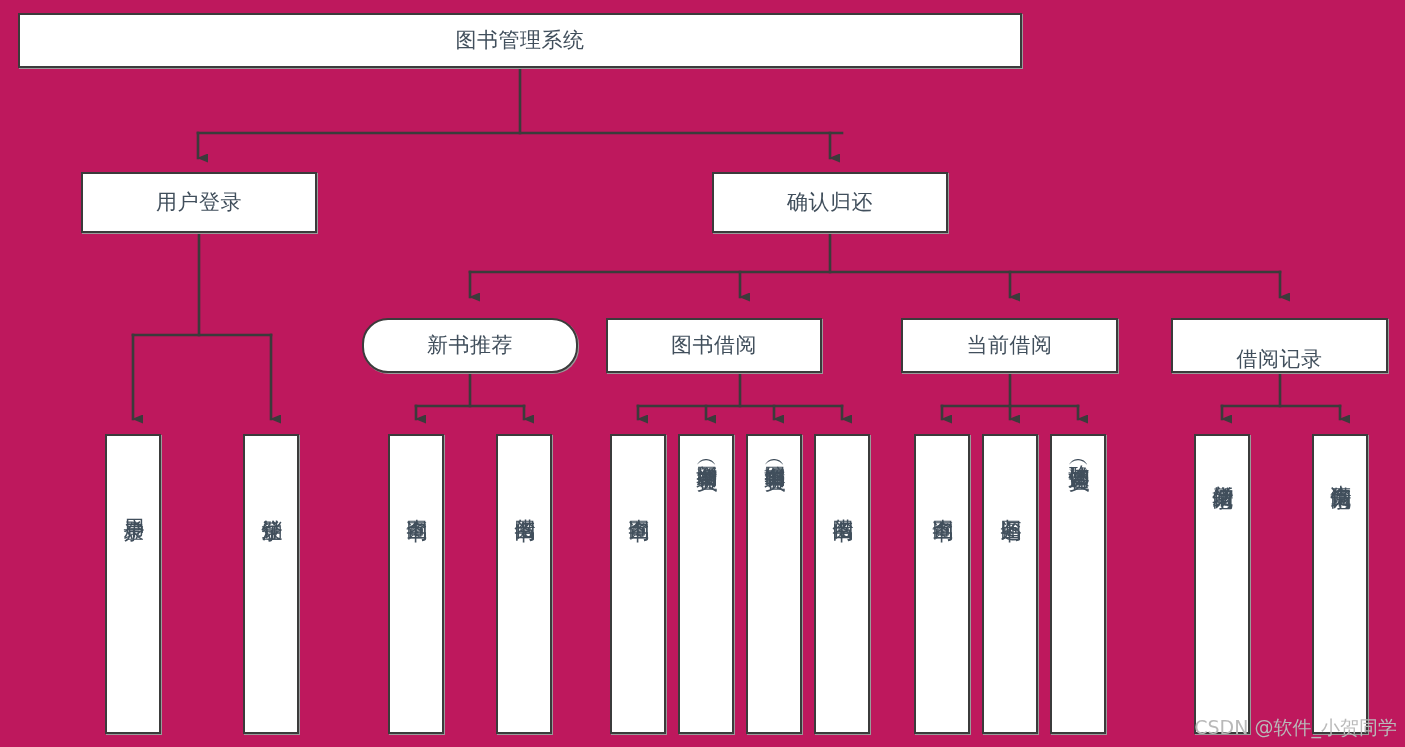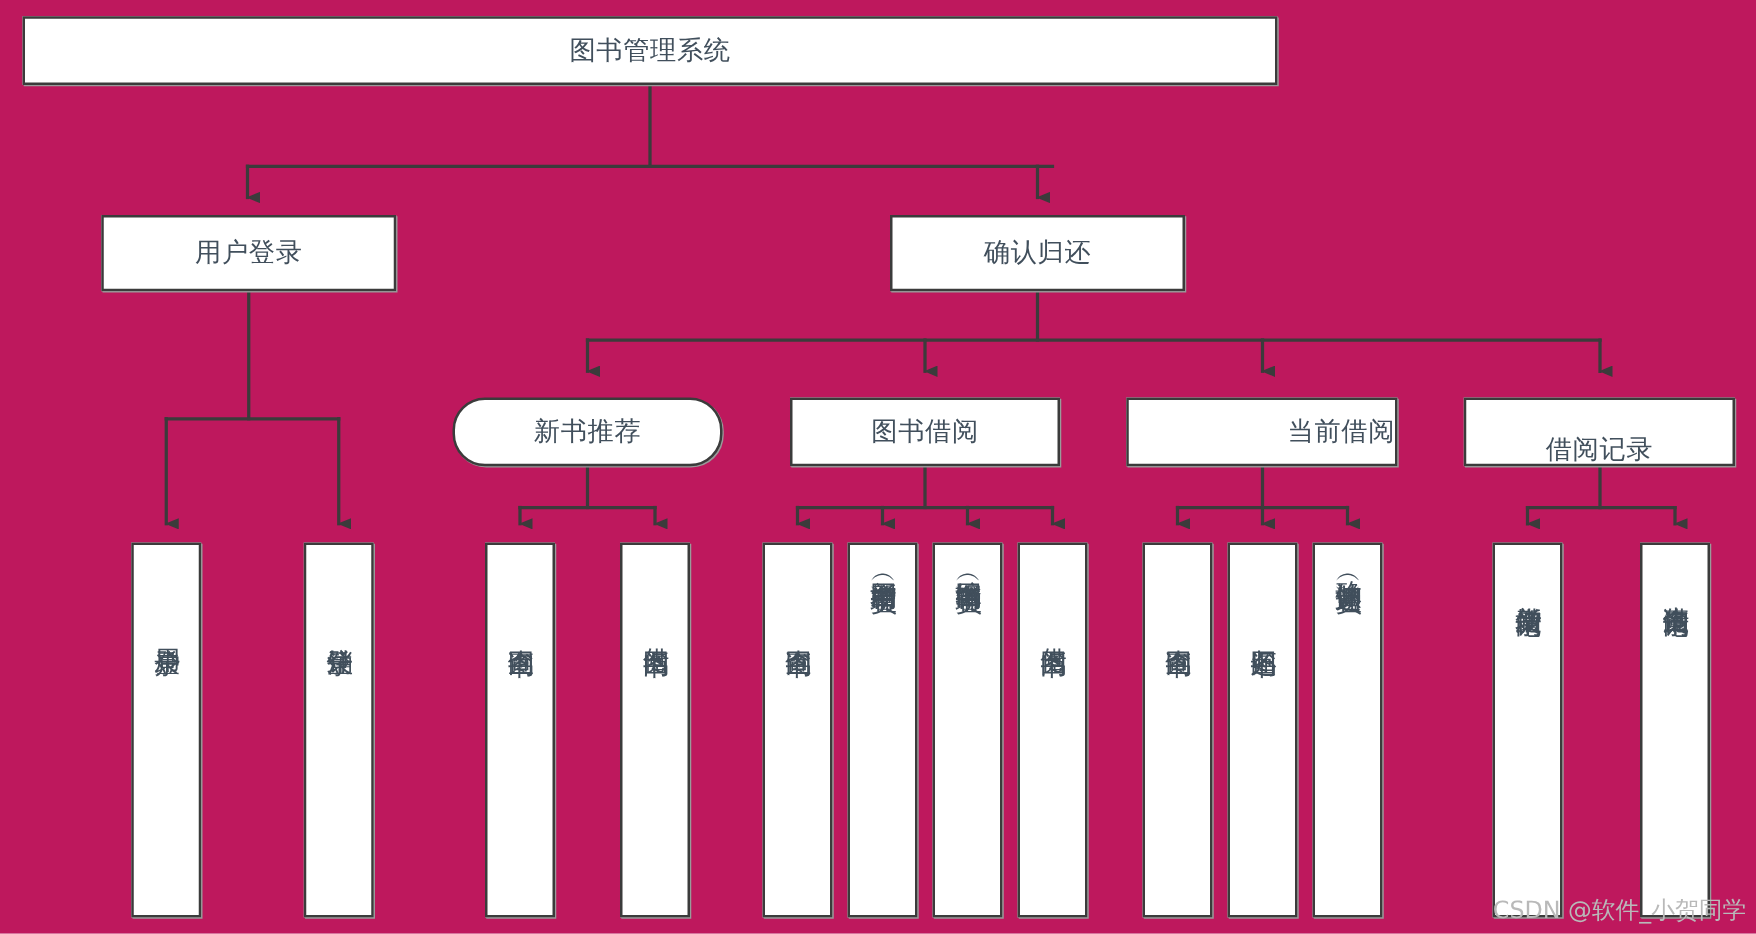--- a/index.html
+++ b/index.html
@@ -144,24 +144,24 @@
   <div class="node horizontal" style="left:81px; top:172px; width:236px; height:61px;">
     <span class="label">用户登录</span>
   </div>
   <div class="node horizontal" style="left:712px; top:172px; width:236px; height:61px;">
     <span class="label">确认归还</span>
   </div>
 
   <div class="node horizontal" style="left:362px; top:318px; width:216px; height:55px;border-radius:26px;">
     <span class="label">新书推荐</span>
   </div>
-  <div class="node horizontal" style="left:632px; top:318px; width:216px; height:55px;">
+  <div class="node horizontal" style="left:606px; top:318px; width:216px; height:55px;">
     <span class="label">图书借阅</span>
   </div>
-  <div class="node horizontal" style="left:901px; top:318px; width:217px; height:55px;justify-content:flex-end;">
+  <div class="node horizontal" style="left:901px; top:318px; width:217px; height:55px;">
     <span class="label">当前借阅</span>
   </div>
   <div class="node horizontal" style="left:1171px; top:318px; width:217px; height:55px;align-items:flex-end;">
     <span class="label">借阅记录</span>
   </div>
 
   <div class="node vertical mid" style="left:105px; top:434px; width:56px; height:300px;">
     <span class="label">用户登录</span>
   </div>
   <div class="node vertical mid" style="left:243px; top:434px; width:56px; height:300px;">

